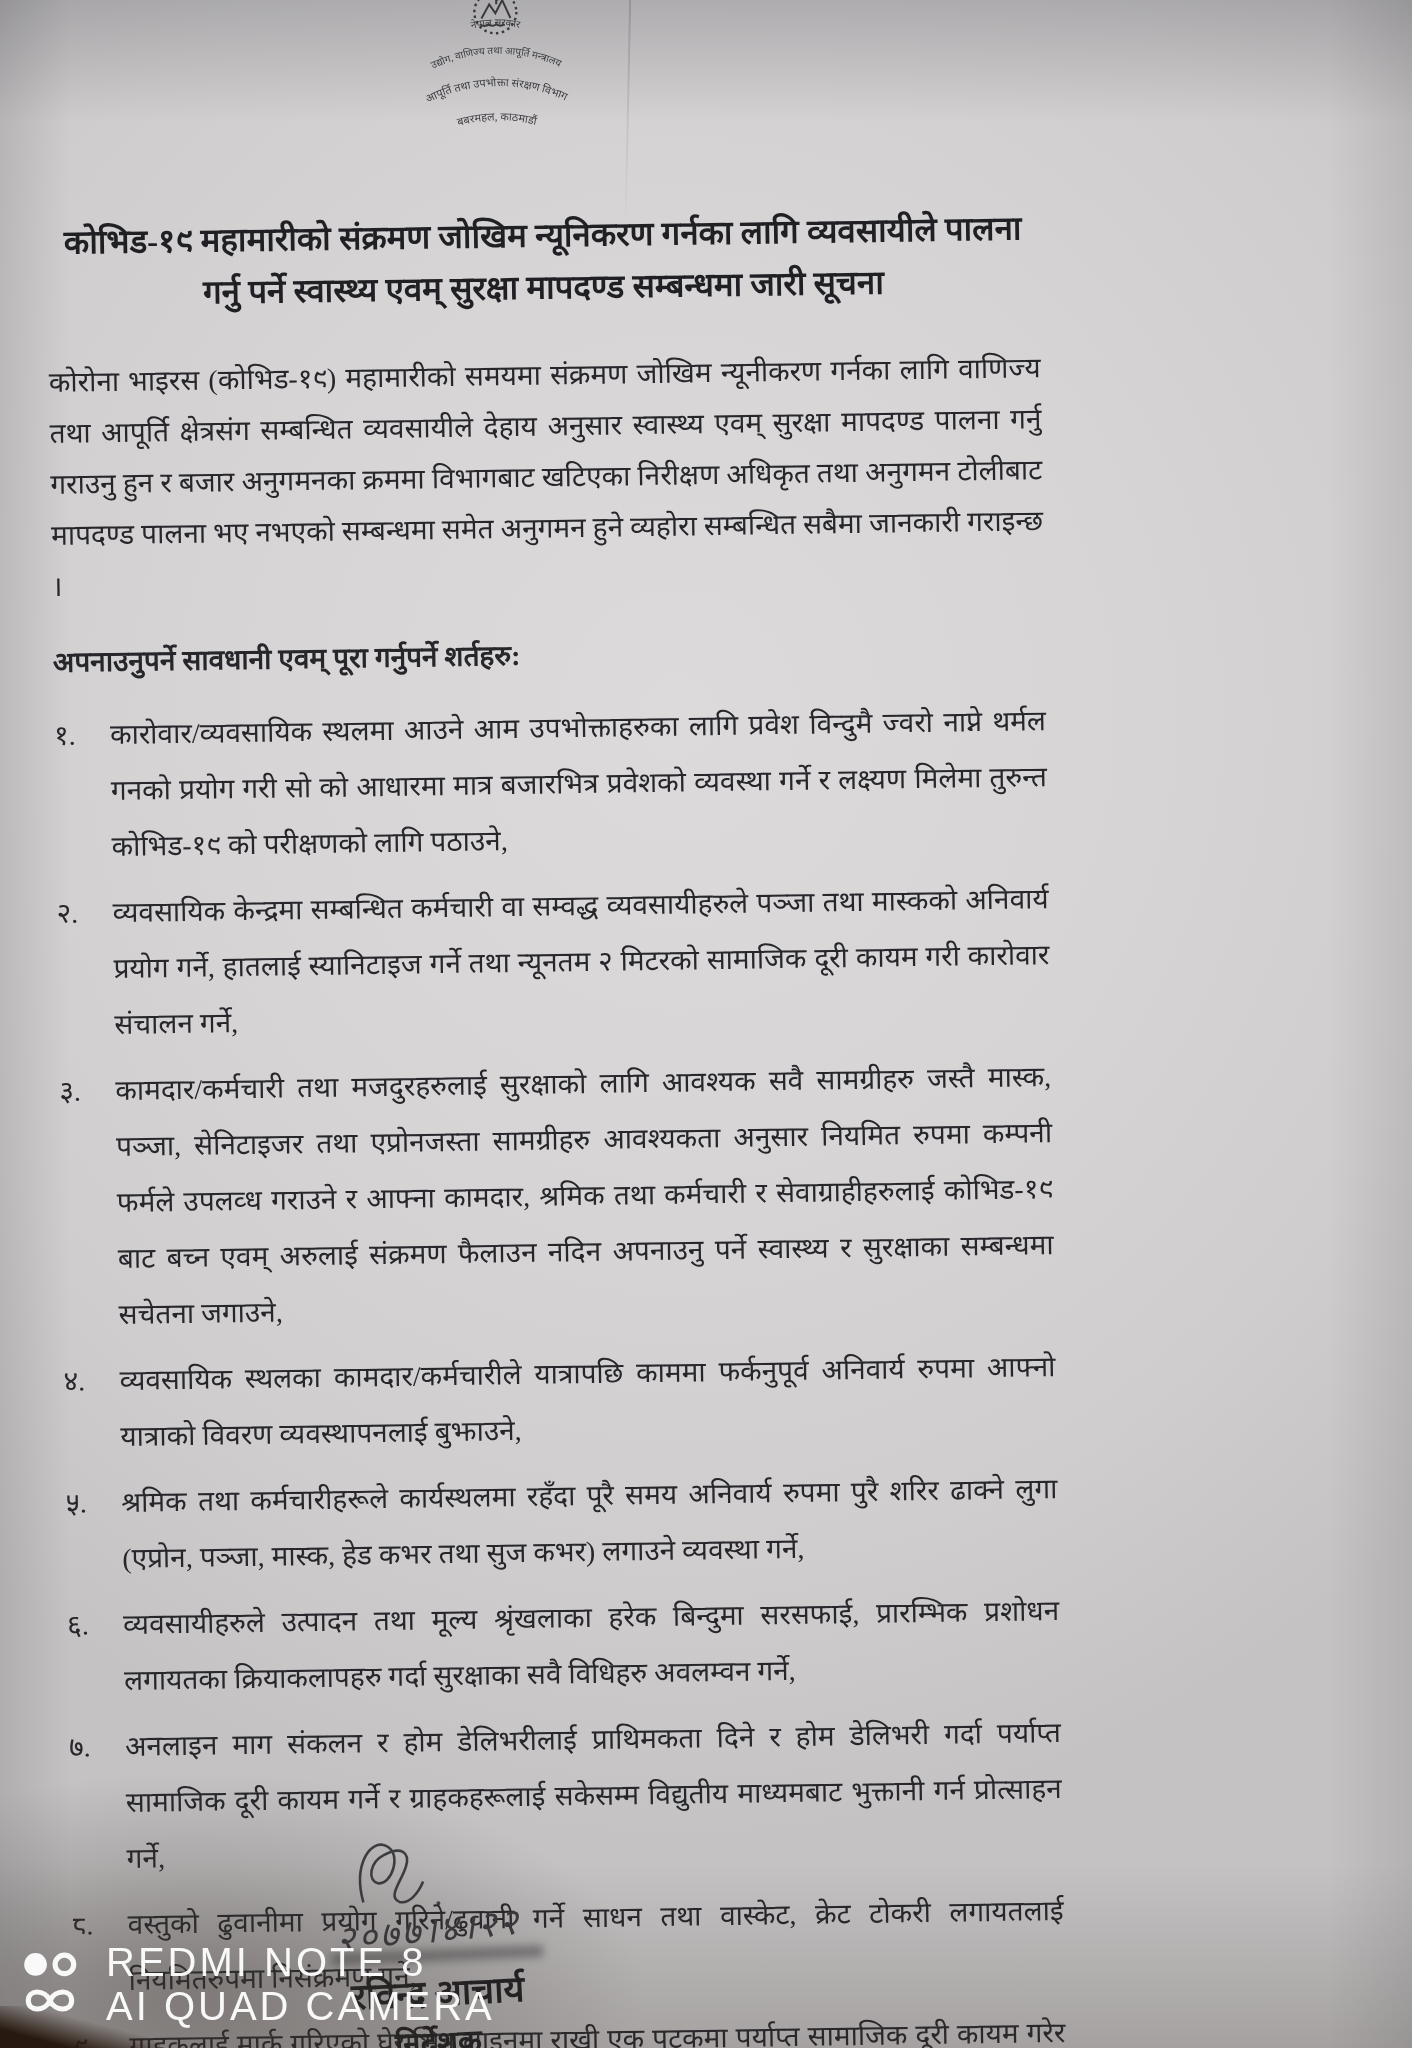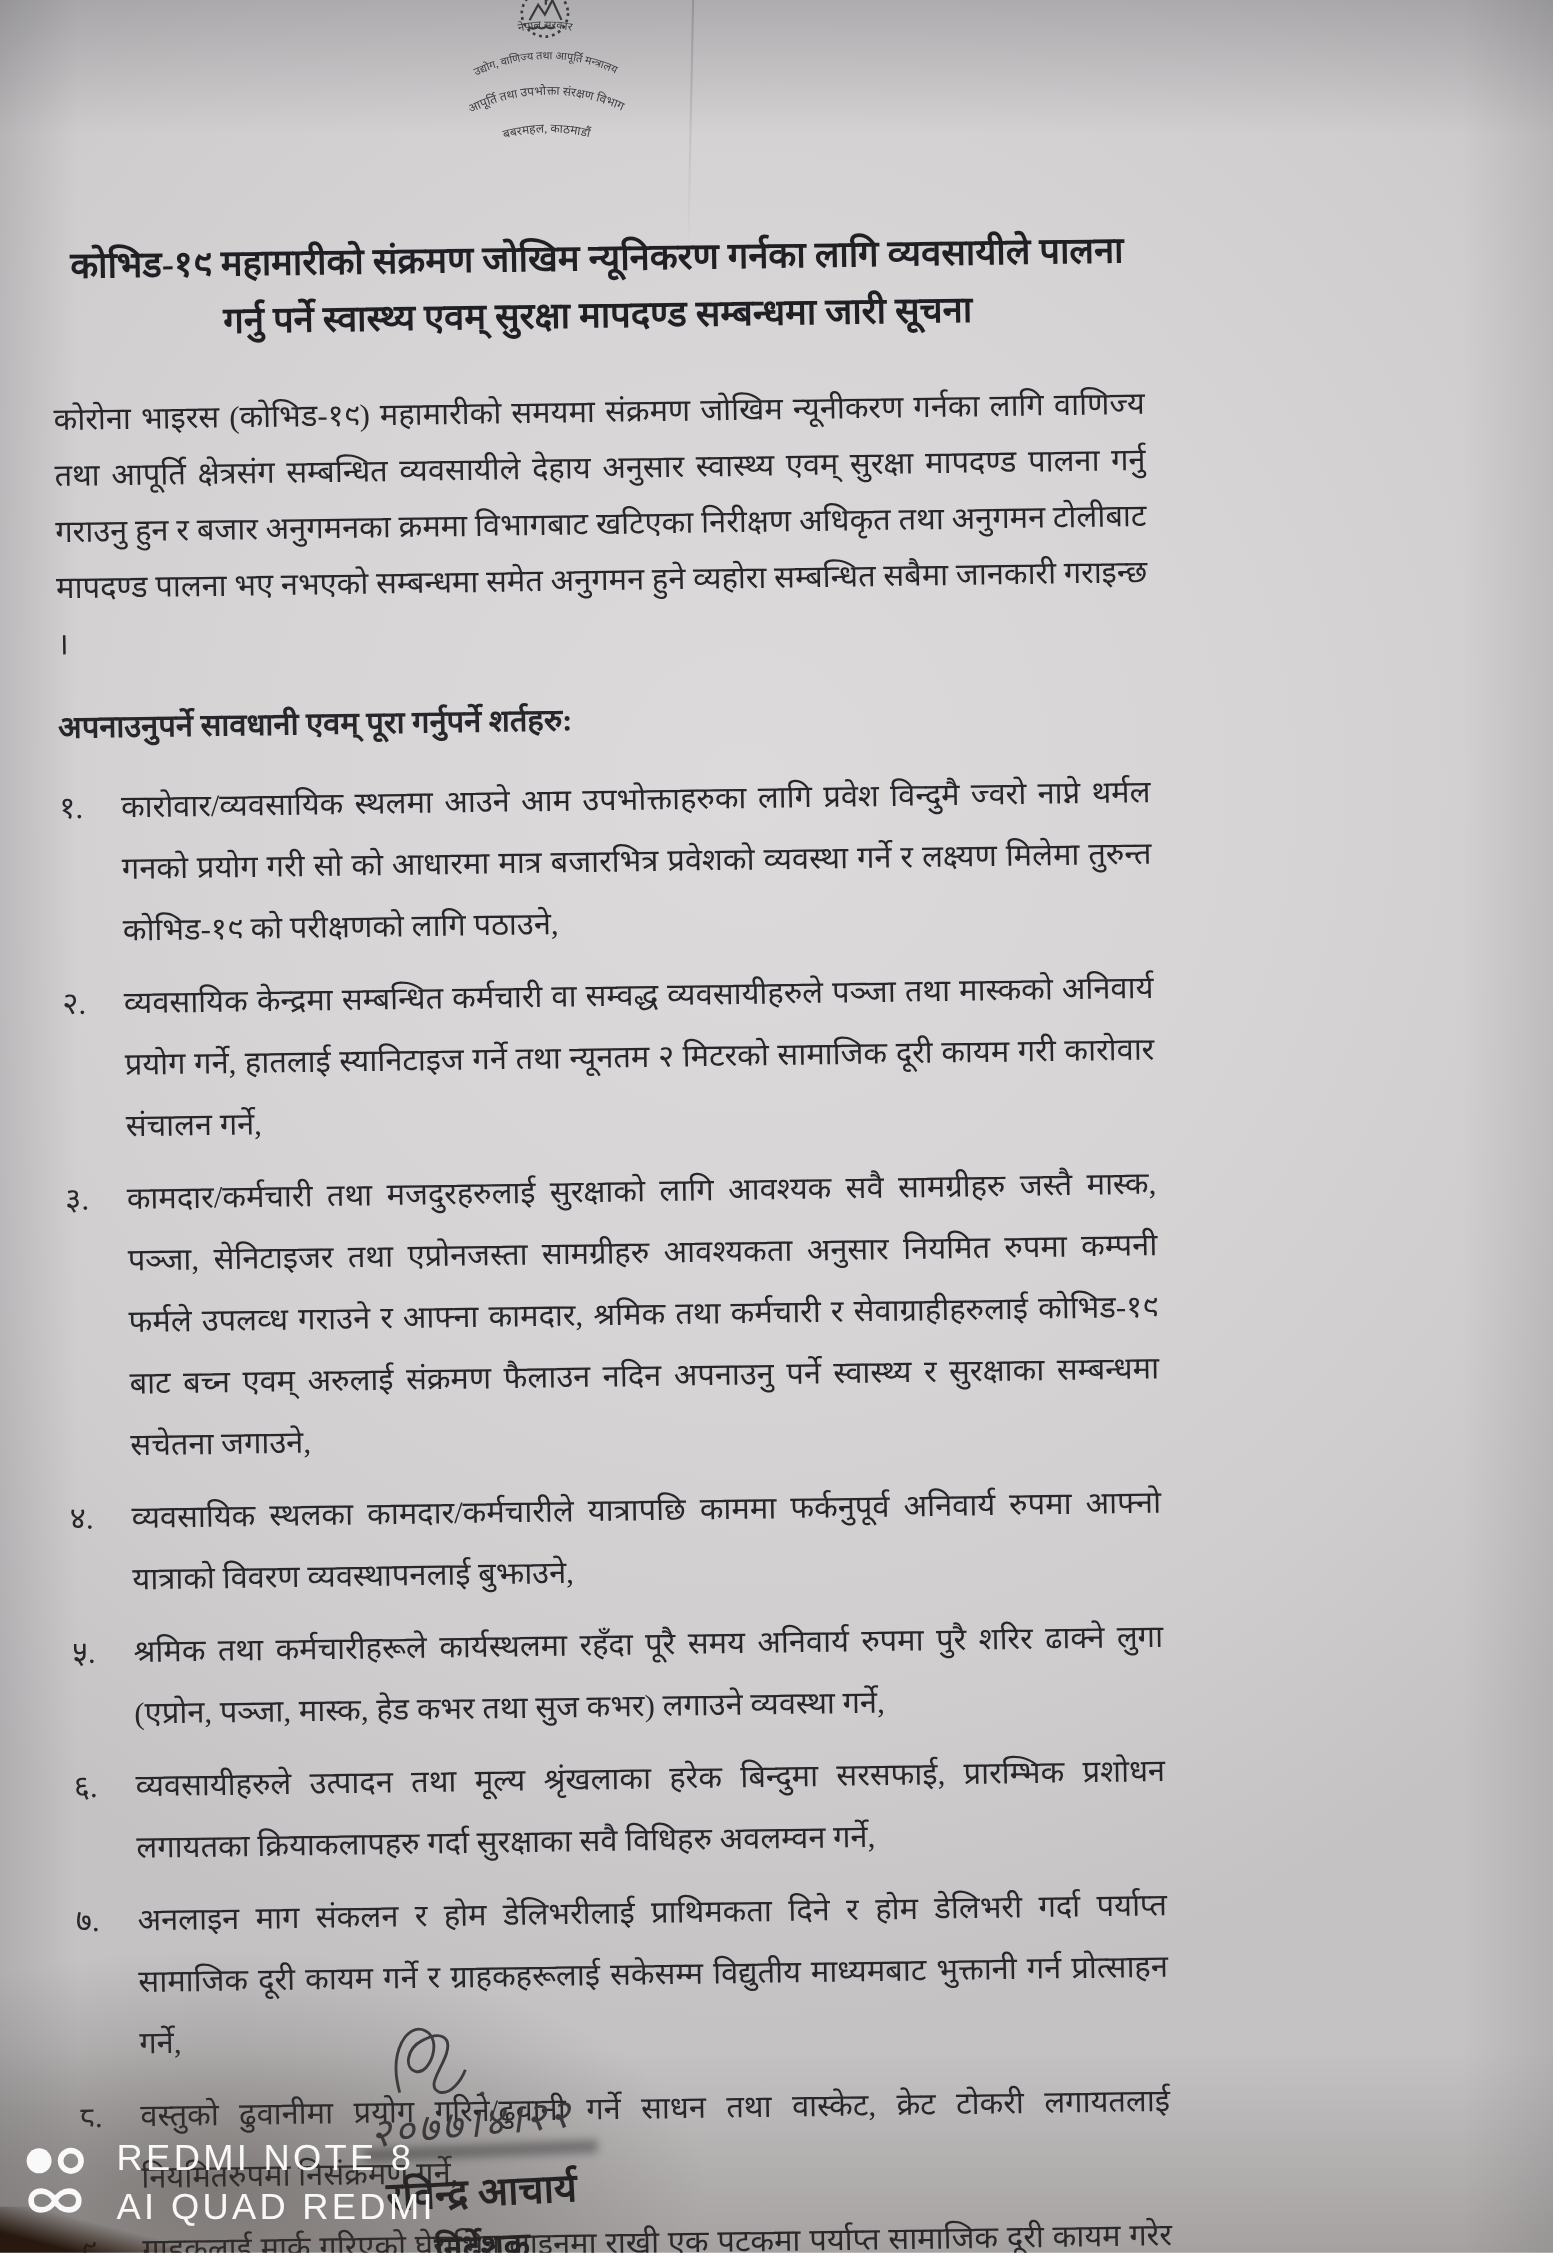--- a/index.html
+++ b/index.html
@@ -56,21 +56,21 @@
   }
   .corner-dark { position:absolute; left:0; bottom:0; width:160px; height:42px; pointer-events:none;
     background:linear-gradient(to top right, #27190f 22%, rgba(39,25,15,0) 60%); }
   .crease { position:absolute; left:640px; top:0; width:2px; height:230px;
     background:linear-gradient(180deg, rgba(90,90,95,.28), rgba(90,90,95,0)); transform:rotate(2deg); }
 
   
   .wm { position:absolute; left:22px; top:1940px; display:flex; align-items:center; gap:26px;
         font-family:"Liberation Sans","DejaVu Sans",sans-serif; color:rgba(255,255,255,.95); }
   .wm-icon { width:58px; height:66px; }
-  .wm-text { font-size:33px; letter-spacing:3px; line-height:44px; font-weight:400; white-space:nowrap; }
+  .wm-text { font-size:40px; letter-spacing:3px; line-height:44px; font-weight:400; white-space:nowrap; }
 </style>
 </head>
 <body>
 
 <div class="paper-tilt">
   <div class="doc">
 
     <svg class="seal" viewBox="0 0 200 175" aria-hidden="true">
       <defs>
         <path id="arcNp" d="M48,52 A115,115 0 0 1 152,52"></path>
@@ -161,15 +161,15 @@
 <div class="corner-dark"></div>
 
 <div class="wm">
   <svg class="wm-icon" viewBox="0 0 56 64" aria-hidden="true">
     <circle cx="13" cy="13" r="11" fill="rgba(255,255,255,.95)"></circle>
     <circle cx="41" cy="13" r="9" fill="none" stroke="rgba(255,255,255,.95)" stroke-width="5"></circle>
     <path d="M27,48 C22,37 6,37 6,48 C6,59 22,59 27,48 C32,37 48,37 48,48 C48,59 32,59 27,48 Z" fill="none" stroke="rgba(255,255,255,.95)" stroke-width="5"></path>
   </svg>
   <div class="wm-text">
     <div>REDMI NOTE 8</div>
-    <div>AI QUAD REDMI</div>
+    <div>AI QUAD CAMERA</div>
   </div>
 </div>
 
 </body></html>

